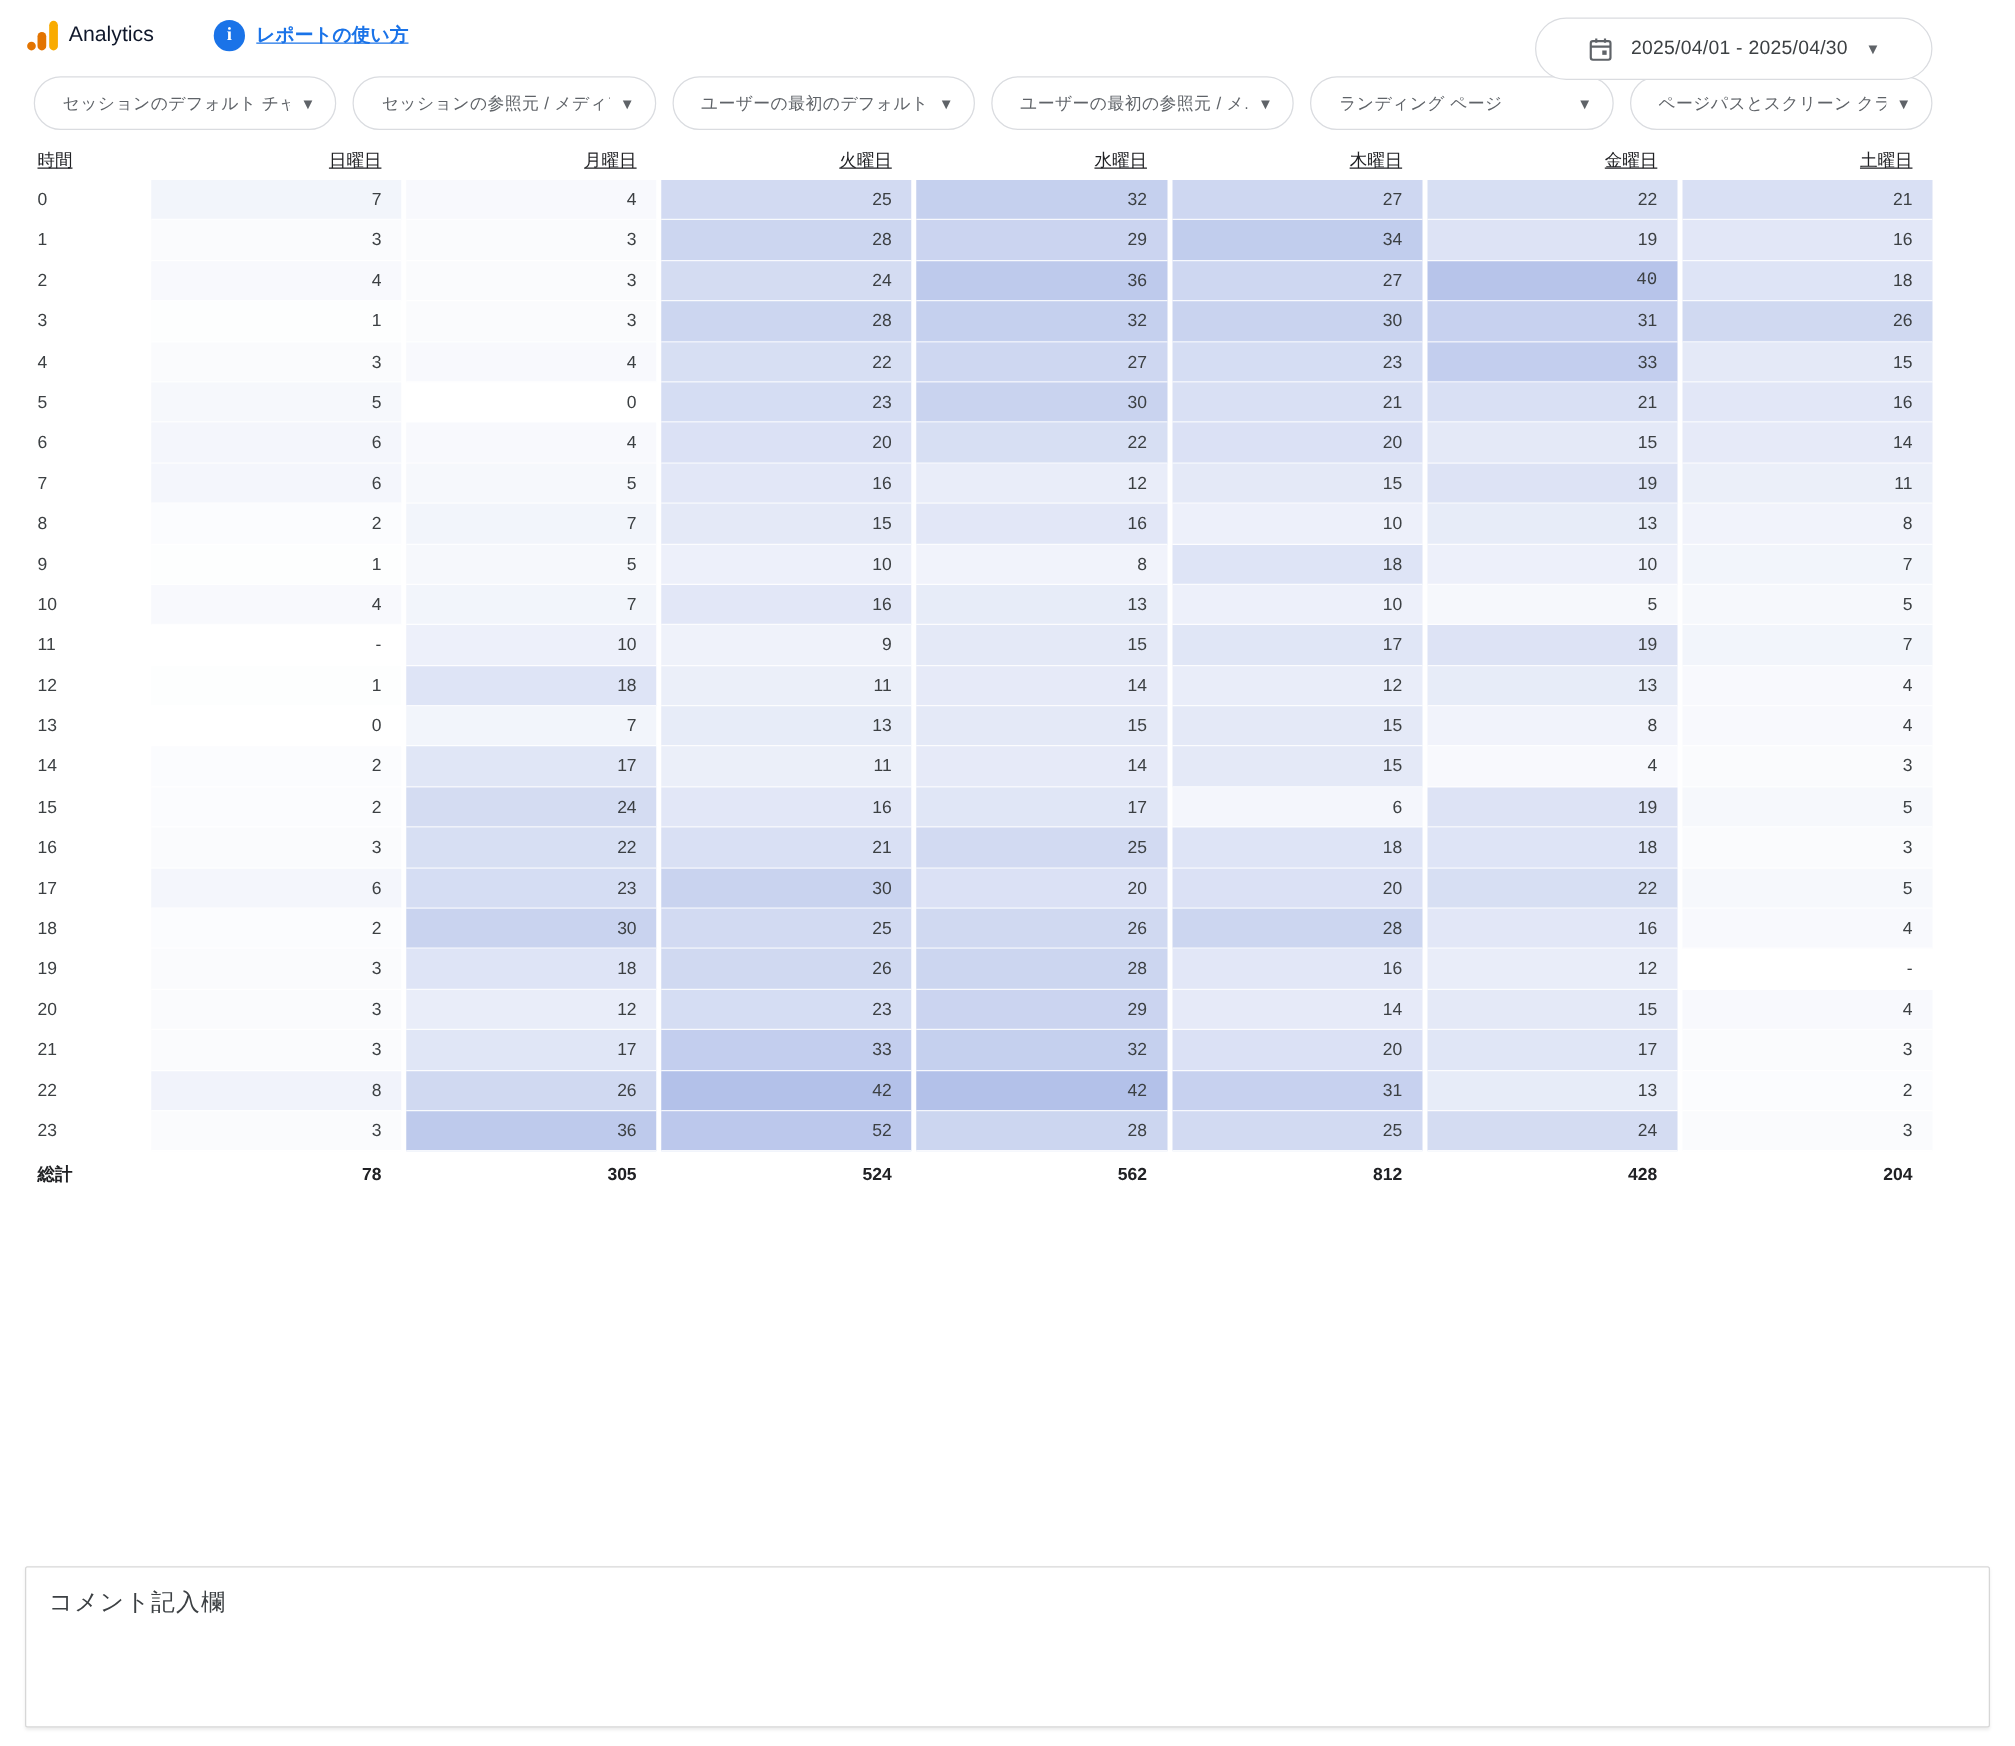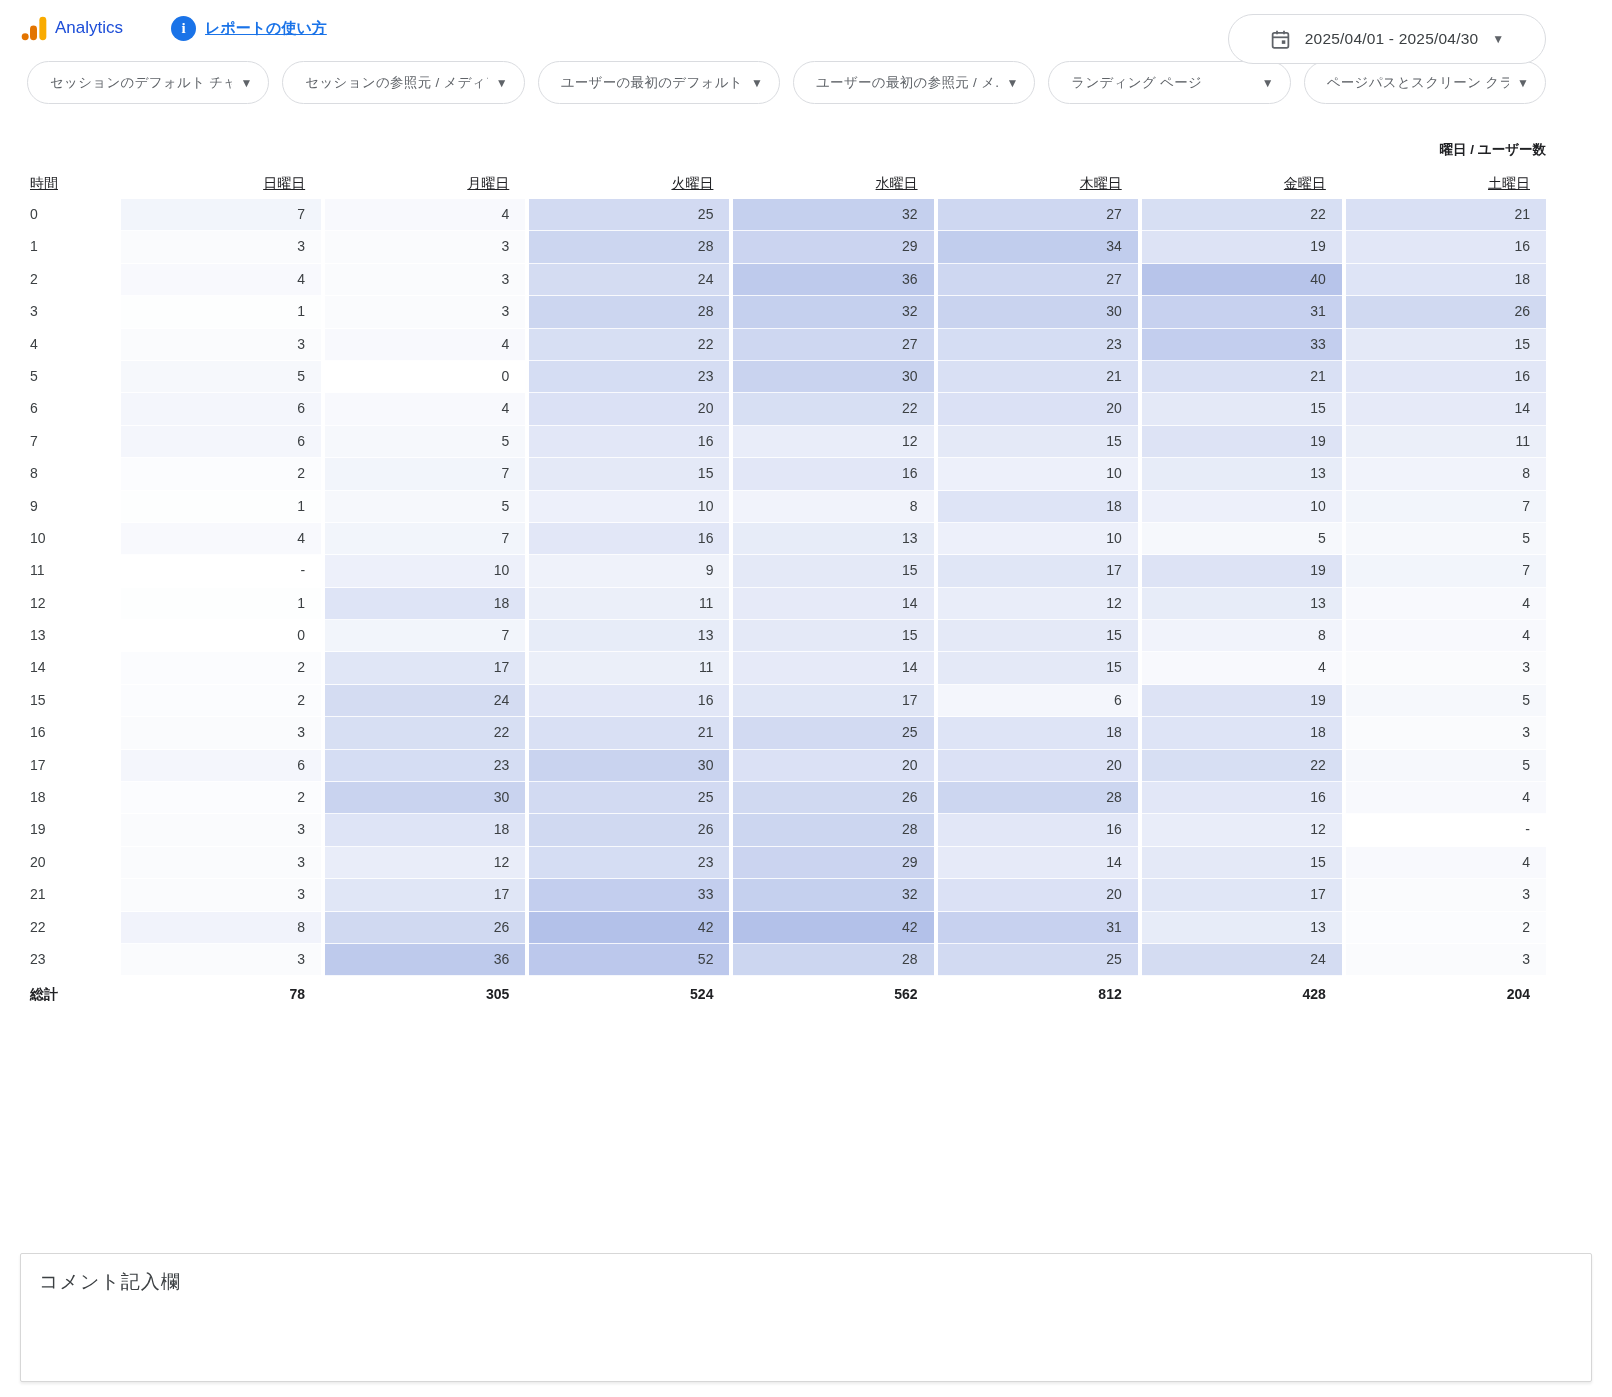--- a/index.html
+++ b/index.html
@@ -7,21 +7,21 @@
   body {
     width:1612px; height:1397px;
     font-family:"Liberation Sans","DejaVu Sans",sans-serif;
     color:#3c4043; overflow:hidden; position:relative;
   }
   .content { padding:0 66px 0 20px; }
 
   
   .top-row { display:flex; align-items:center; margin-top:12px; height:32px; position:relative; }
   .brand { display:flex; align-items:center; gap:8px; margin-left:0; }
-  .brand-label { font-size:17px; color:#1d4ed8; }
+  .brand-label { font-size:17px; color:#0f172a; }
   .info-badge {
     width:25px; height:25px; border-radius:50%; background:#1a73e8; color:#fff;
     display:inline-flex; align-items:center; justify-content:center;
     font-size:15px; font-weight:bold; font-family:"Liberation Serif","DejaVu Serif",serif;
     margin-left:48px; flex:0 0 auto;
   }
   .help-link { font-size:15px; font-weight:bold; color:#1a73e8; text-decoration:underline; margin-left:9px; cursor:pointer; }
   .date-picker {
     position:absolute; right:0; top:2px;
     height:50px; min-width:318px; border:1px solid #dadce0; border-radius:25px;
@@ -112,21 +112,20 @@
     <div class="chip">
       <span class="chip-label">ランディング ページ</span>
       <span class="caret">▼</span>
     </div>
     <div class="chip">
       <span class="chip-label">ページパスとスクリーン クラス</span>
       <span class="caret">▼</span>
     </div>
   </div>
 
-  <div class="pivot-caption">曜日 / ユーザー数</div>
 
   <div class="pivot" id="pivot">
       <div class="pcell phead hourcell">時間</div>
       <div class="pcell phead">日曜日</div>
       <div class="pcell phead">月曜日</div>
       <div class="pcell phead">火曜日</div>
       <div class="pcell phead">水曜日</div>
       <div class="pcell phead">木曜日</div>
       <div class="pcell phead">金曜日</div>
       <div class="pcell phead">土曜日</div>
@@ -145,21 +144,21 @@
       <div class="pcell " style="background: rgb(203, 212, 240);">29</div>
       <div class="pcell " style="background: rgb(193, 205, 237);">34</div>
       <div class="pcell " style="background: rgb(221, 227, 245);">19</div>
       <div class="pcell " style="background: rgb(226, 231, 247);">16</div>
       <div class="pcell hourcell">2</div>
       <div class="pcell " style="background: rgb(248, 249, 253);">4</div>
       <div class="pcell " style="background: rgb(250, 251, 253);">3</div>
       <div class="pcell " style="background: rgb(212, 220, 242);">24</div>
       <div class="pcell " style="background: rgb(190, 202, 236);">36</div>
       <div class="pcell " style="background: rgb(206, 215, 241);">27</div>
-      <div class="pcell " style="background: rgb(183, 196, 234);">40</div>
+      <div class="pcell " style="background: rgb(183, 196, 234); font-family: Liberation Mono, monospace;">40</div>
       <div class="pcell " style="background: rgb(222, 228, 246);">18</div>
       <div class="pcell hourcell">3</div>
       <div class="pcell " style="background: rgb(253, 254, 254);">1</div>
       <div class="pcell " style="background: rgb(250, 251, 253);">3</div>
       <div class="pcell " style="background: rgb(204, 214, 240);">28</div>
       <div class="pcell " style="background: rgb(197, 208, 238);">32</div>
       <div class="pcell " style="background: rgb(201, 211, 239);">30</div>
       <div class="pcell " style="background: rgb(199, 209, 239);">31</div>
       <div class="pcell " style="background: rgb(208, 217, 241);">26</div>
       <div class="pcell hourcell">4</div>

